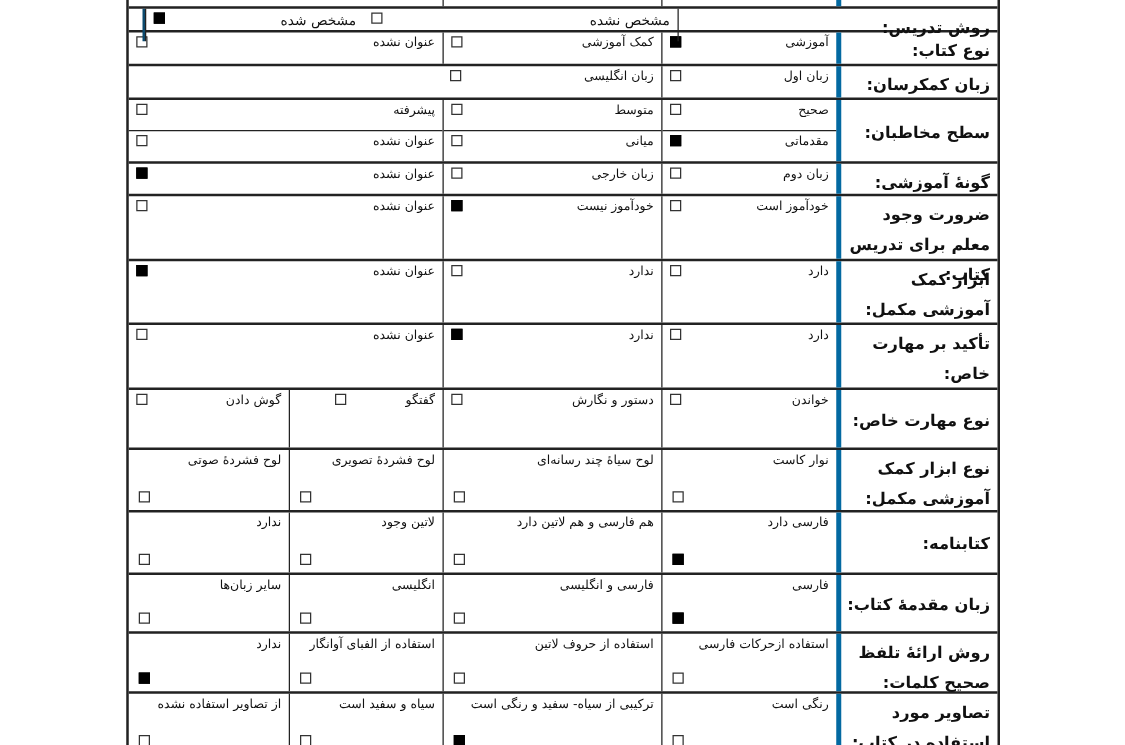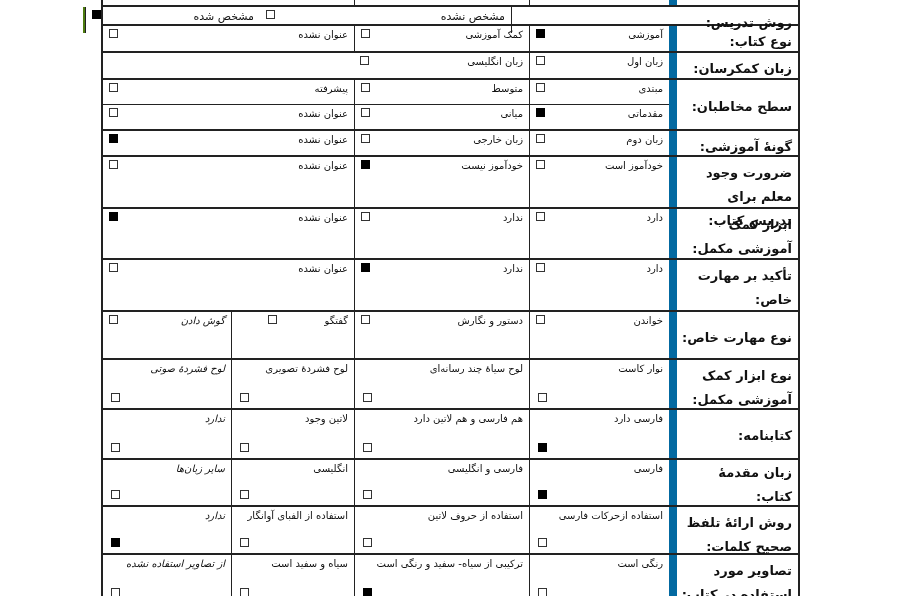--- a/index.html
+++ b/index.html
@@ -3,32 +3,32 @@
   <meta charset="utf-8">
   <style>
     html, body { margin: 0; padding: 0; background: #ffffff; }
     body { width: 900px; height: 596px; overflow: hidden; position: relative;
       font-family: "DejaVu Sans", sans-serif; color: #111; }
     .tbl { position: absolute; left: 101px; top: -20px; width: 699px; }
     .row { position: relative; display: flex; flex-direction: row-reverse;
       border-bottom: 2px solid #222; box-sizing: border-box; }
     .row.first { border-top: 2px solid #222; }
     .tbl { border-left: 2px solid #222; border-right: 2px solid #222; box-sizing: border-box; }
-    .lbl { width: 129px; flex: 0 0 129px; box-sizing: border-box; border-left: 8px solid #0369a1;
+    .lbl { width: 129px; flex: 0 0 129px; box-sizing: border-box; border-left: 4px solid #0369a1;
       font-weight: bold; font-size: 13px; direction: rtl; text-align: right;
       padding: 4px 6px 0 4px; line-height: 24px; }
     .lbl.center { display: flex; align-items: center; }
     .cell { box-sizing: border-box; border-left: 1.5px solid #222; position: relative;
       direction: rtl; font-size: 10px; padding: 3px 6px 0 6px; }
     .cell:last-child { border-left: none; }
     .cA { width: 140px; flex: 0 0 140px; }
     .cB { width: 175px; flex: 0 0 175px; }
     .cC { flex: 1 1 auto; }
     .cC1 { width: 123px; flex: 0 0 123px; padding-left: 36px; }
-    .cC2 { flex: 1 1 auto; font-style: italic; }
+    .cC2 { flex: 1 1 auto; }
     .opt { display: flex; justify-content: space-between; align-items: flex-start; }
     .opt.stack { display: block; }
     .opt .txt { white-space: nowrap; }
     .box { width: 9px; height: 9px; border: 1px solid #333; box-sizing: border-box;
       display: inline-block; background: #fff; }
     .box.on { background: #000; border-color: #000; }
     .stack .box { position: absolute; left: 8px; bottom: 6px; }
     .sub { border-bottom: 1.5px solid #222; height: 25px; box-sizing: border-box; padding: 3px 6px 0 6px; text-align: center; }
     .sub:last-child { border-bottom: none; }
     .split { display: flex; flex-direction: column; padding: 0; }
@@ -87,21 +87,21 @@
           <span class="box"></span>
         </div>
     </div>
   </div>
 
   <div class="row" style="height:51px;">
     <div class="lbl center">سطح مخاطبان:</div>
     <div class="cell cA split">
       <div class="sub">
           <div class="opt">
-            <span class="txt">مبتدی</span>
+            <span class="txt">صحیح</span>
             <span class="box"></span>
           </div>
         </div>
       <div class="sub">
           <div class="opt">
             <span class="txt">مقدماتی</span>
             <span class="box on"></span>
           </div>
         </div>
     </div>
@@ -326,21 +326,21 @@
     <div class="cell cC1">
       <div class="opt stack"><span class="txt">سیاه و سفید است</span><span class="box"></span></div>
     </div>
     <div class="cell cC2">
       <div class="opt stack"><span class="txt">از تصاویر استفاده نشده</span><span class="box"></span></div>
     </div>
   </div>
 
 </div>
 
-<div style="position:absolute; left:83px; top:7px; width:429px; height:26px; display:flex; flex-direction:row-reverse; direction:rtl; font-size:11px; box-sizing:border-box; border-left:2px solid #4d7c0f; border-right:1.5px solid #222;">
+<div style="position:absolute; left:114px; top:7px; width:429px; height:26px; display:flex; flex-direction:row-reverse; direction:rtl; font-size:11px; box-sizing:border-box; border-left:2px solid #0c4a6e; border-right:1.5px solid #222;">
   <div style="width:175px; flex:0 0 175px; box-sizing:border-box; border-left:1.5px solid #222; padding:3px 6px 0 6px;">
     <div class="opt">
         <span class="txt">مشخص شده</span>
         <span class="box on"></span>
       </div>
   </div>
   <div style="flex:1 1 auto; box-sizing:border-box; padding:3px 6px 0 6px;">
     <div class="opt">
         <span class="txt">مشخص نشده</span>
         <span class="box"></span>

